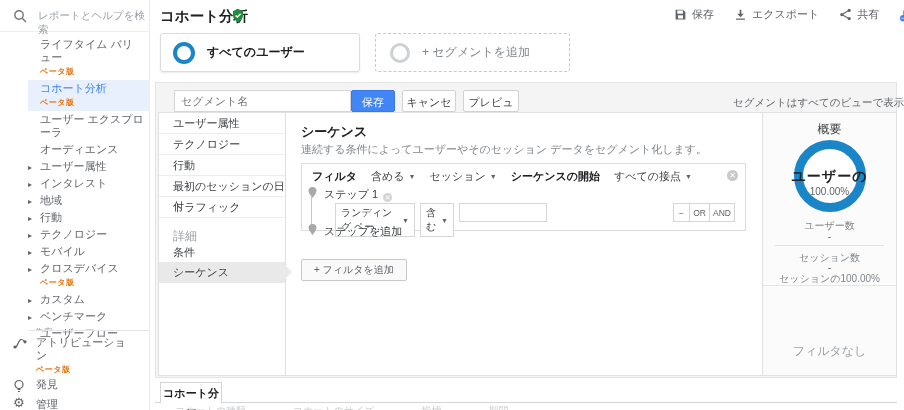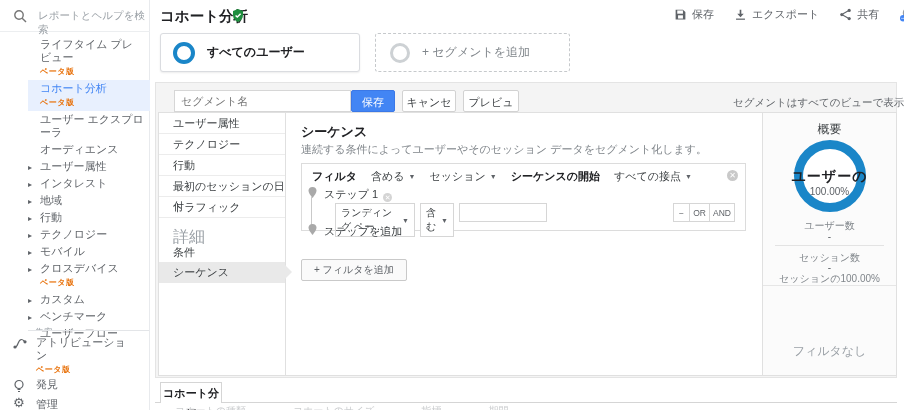--- a/index.html
+++ b/index.html
@@ -44,21 +44,21 @@
   .btn.primary{left:351px;width:44px;background:#4285f4;color:#fff;border:1px solid #3b78e7;}
   .btn.plain{background:#fff;border:1px solid #d2d2d2;color:#3c4043;}
   .btn.cancel{left:402px;width:54px;}
   .btn.preview{left:463px;width:56px;}
   .view-note{position:absolute;left:733px;top:96px;font-size:10.5px;color:#5f6368;white-space:nowrap;}
   
   .builder{position:absolute;left:158px;top:112px;width:739px;height:264px;background:#fff;border:1px solid #e0e0e0;
            box-sizing:border-box;display:flex;}
   .b-menu{width:127px;border-right:1px solid #e0e0e0;box-sizing:border-box;flex:none;}
   .bm-item{height:20px;line-height:20px;padding-left:14px;font-size:11px;color:#3c4043;border-bottom:1px solid #ececec;cursor:pointer;}
-  .bm-adv-label{margin-top:12px;height:13px;line-height:13px;padding-left:14px;font-size:16px;color:#9aa0a6;}
+  .bm-adv-label{margin-top:12px;height:13px;line-height:13px;padding-left:14px;font-size:12px;color:#9aa0a6;}
   .bm-item2{height:19px;line-height:19px;padding-left:14px;font-size:11px;color:#3c4043;cursor:pointer;position:relative;}
   .bm-item2.selected{background:#e9e9e9;height:21px;line-height:21px;}
   .bm-item2.selected:after{content:"";position:absolute;right:-7px;top:3px;border-top:7px solid transparent;
        border-bottom:7px solid transparent;border-left:7px solid #e9e9e9;}
   .b-main{flex:1;position:relative;}
   .seq-title{position:absolute;left:15px;top:10px;font-size:13px;font-weight:bold;color:#202124;}
   .seq-desc{position:absolute;left:15px;top:29px;font-size:11px;color:#80868b;}
   .filter-box{position:absolute;left:15px;top:50px;width:445px;height:68px;border:1px solid #dcdcdc;background:#fff;box-sizing:border-box;}
   .fb-row1{position:absolute;left:10px;top:5px;display:flex;align-items:center;gap:14px;font-size:11px;color:#3c4043;}
   .bold{font-weight:bold;color:#202124;}
@@ -112,21 +112,21 @@
   <div class="sidebar">
     <div class="side-search">
       <svg width="14" height="14">
           <circle cx="6" cy="6" r="4.2" fill="none" stroke="#757575" stroke-width="1.4"></circle>
           <line x1="9.2" y1="9.2" x2="13" y2="13" stroke="#757575" stroke-width="1.4"></line>
         </svg>
       <span class="ph">レポートとヘルプを検索</span>
     </div>
     <div class="nav-list">
       <div class="nav-item">
-        <span class="lbl">ライフタイム プレビュー</span>
+        <span class="lbl">ライフタイム バリュー</span>
         <span class="beta">ベータ版</span>
       </div>
       <div class="nav-item selected">
         <span class="lbl">コホート分析</span>
         <span class="beta">ベータ版</span>
       </div>
       <div class="nav-item"><span class="lbl">ユーザー エクスプローラ</span></div>
       <div class="nav-item"><span class="lbl">オーディエンス</span></div>
       <div class="nav-item"><span class="arrow">▸</span><span class="lbl">ユーザー属性</span></div>
       <div class="nav-item"><span class="arrow">▸</span><span class="lbl">インタレスト</span></div>

